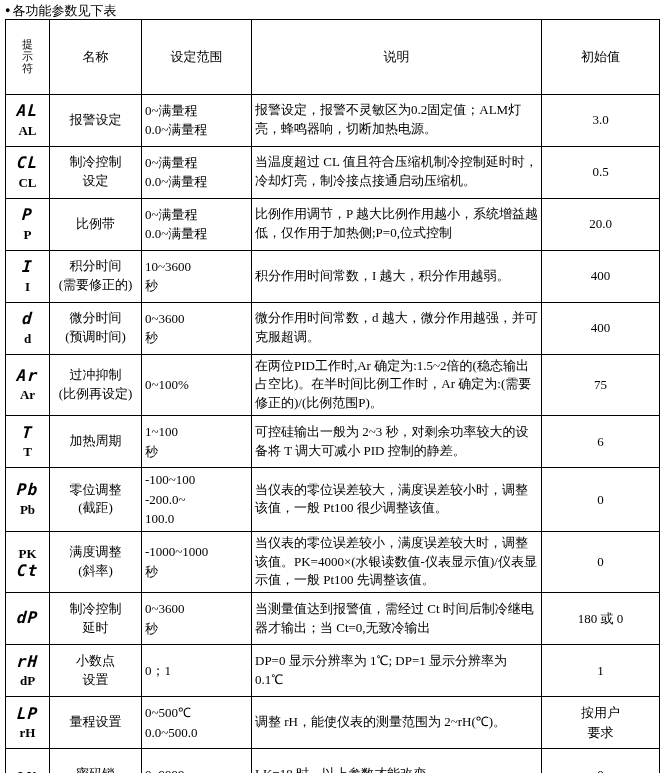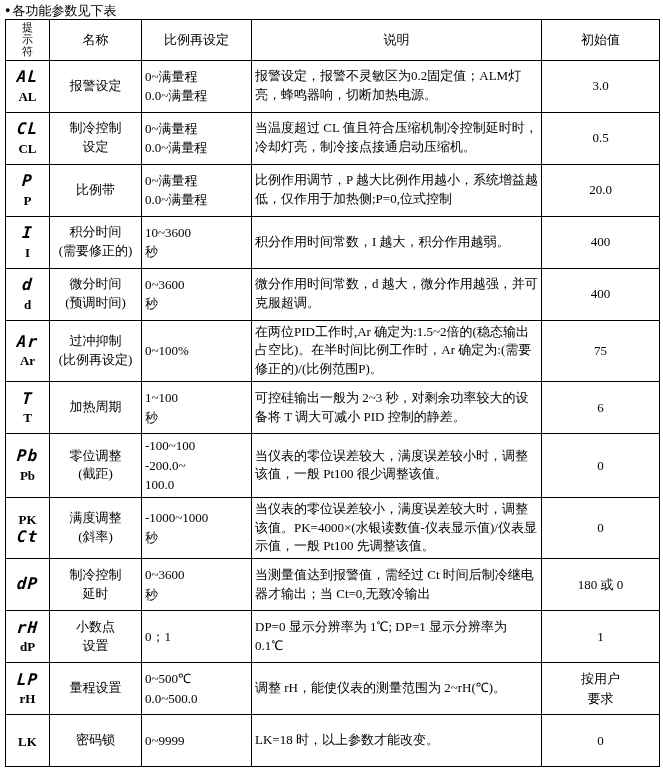--- a/index.html
+++ b/index.html
@@ -41,21 +41,21 @@
     padding: 2px 3px;
     vertical-align: middle;
     box-sizing: border-box;
     overflow: hidden;
   }
   thead tr { height: 36px; }
   tbody tr { height: 52px; }
   th { text-align: center; }
   .vertical {
     width: 13px;
-    margin: 0 auto;
+    margin: 17px auto;
     word-break: break-all;
     line-height: 1.08;
     font-size: 11px;
     text-align: center;
   }
   td.sym { text-align: center; padding: 1px; }
   .seg {
     font-family: "DejaVu Sans Mono", monospace;
     font-style: italic;
     font-weight: bold;
@@ -97,21 +97,21 @@
       <col style="width:110px">
       <col style="width:290px">
       <col style="width:118px">
     </colgroup>
     <thead>
       <tr>
         <th>
           <div class="vertical">提示符</div>
         </th>
         <th>名称</th>
-        <th>比例再设定</th>
+        <th>设定范围</th>
         <th>说明</th>
         <th>初始值</th>
       </tr>
     </thead>
     <tbody>
         <tr>
           <td class="sym">
             <div class="seg">AL</div>
             <div class="symlabel">AL</div>
           </td>

